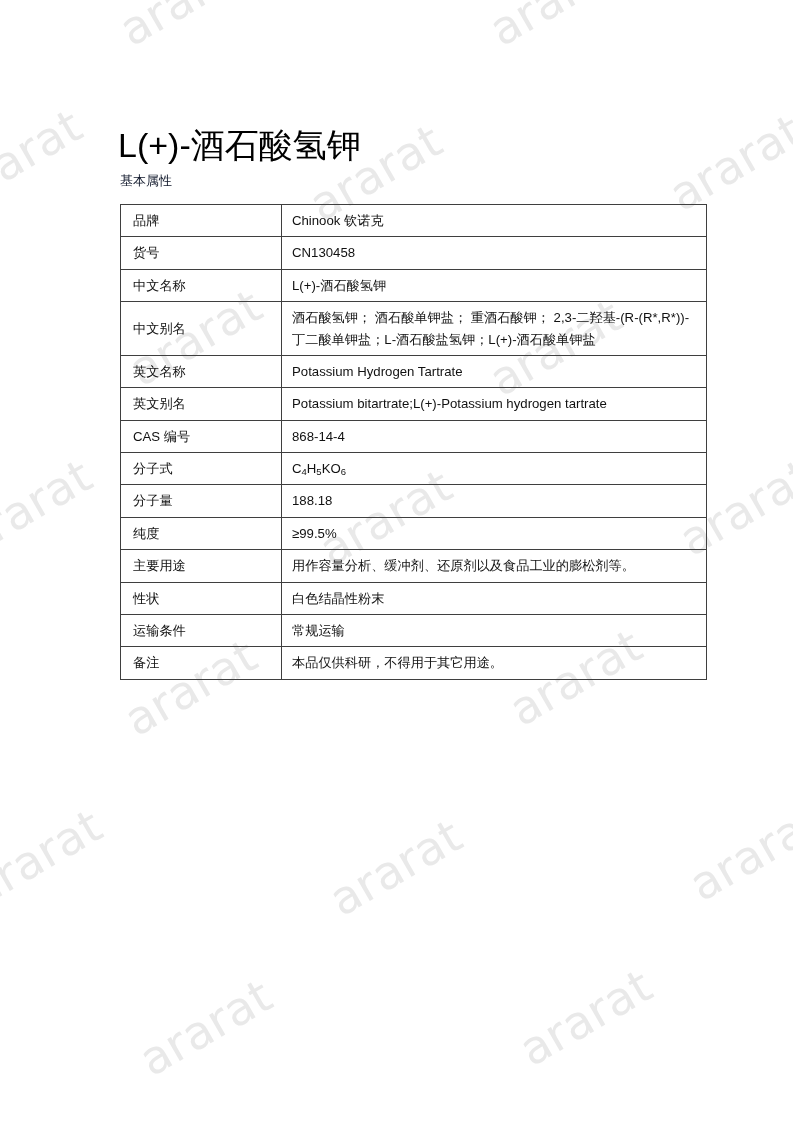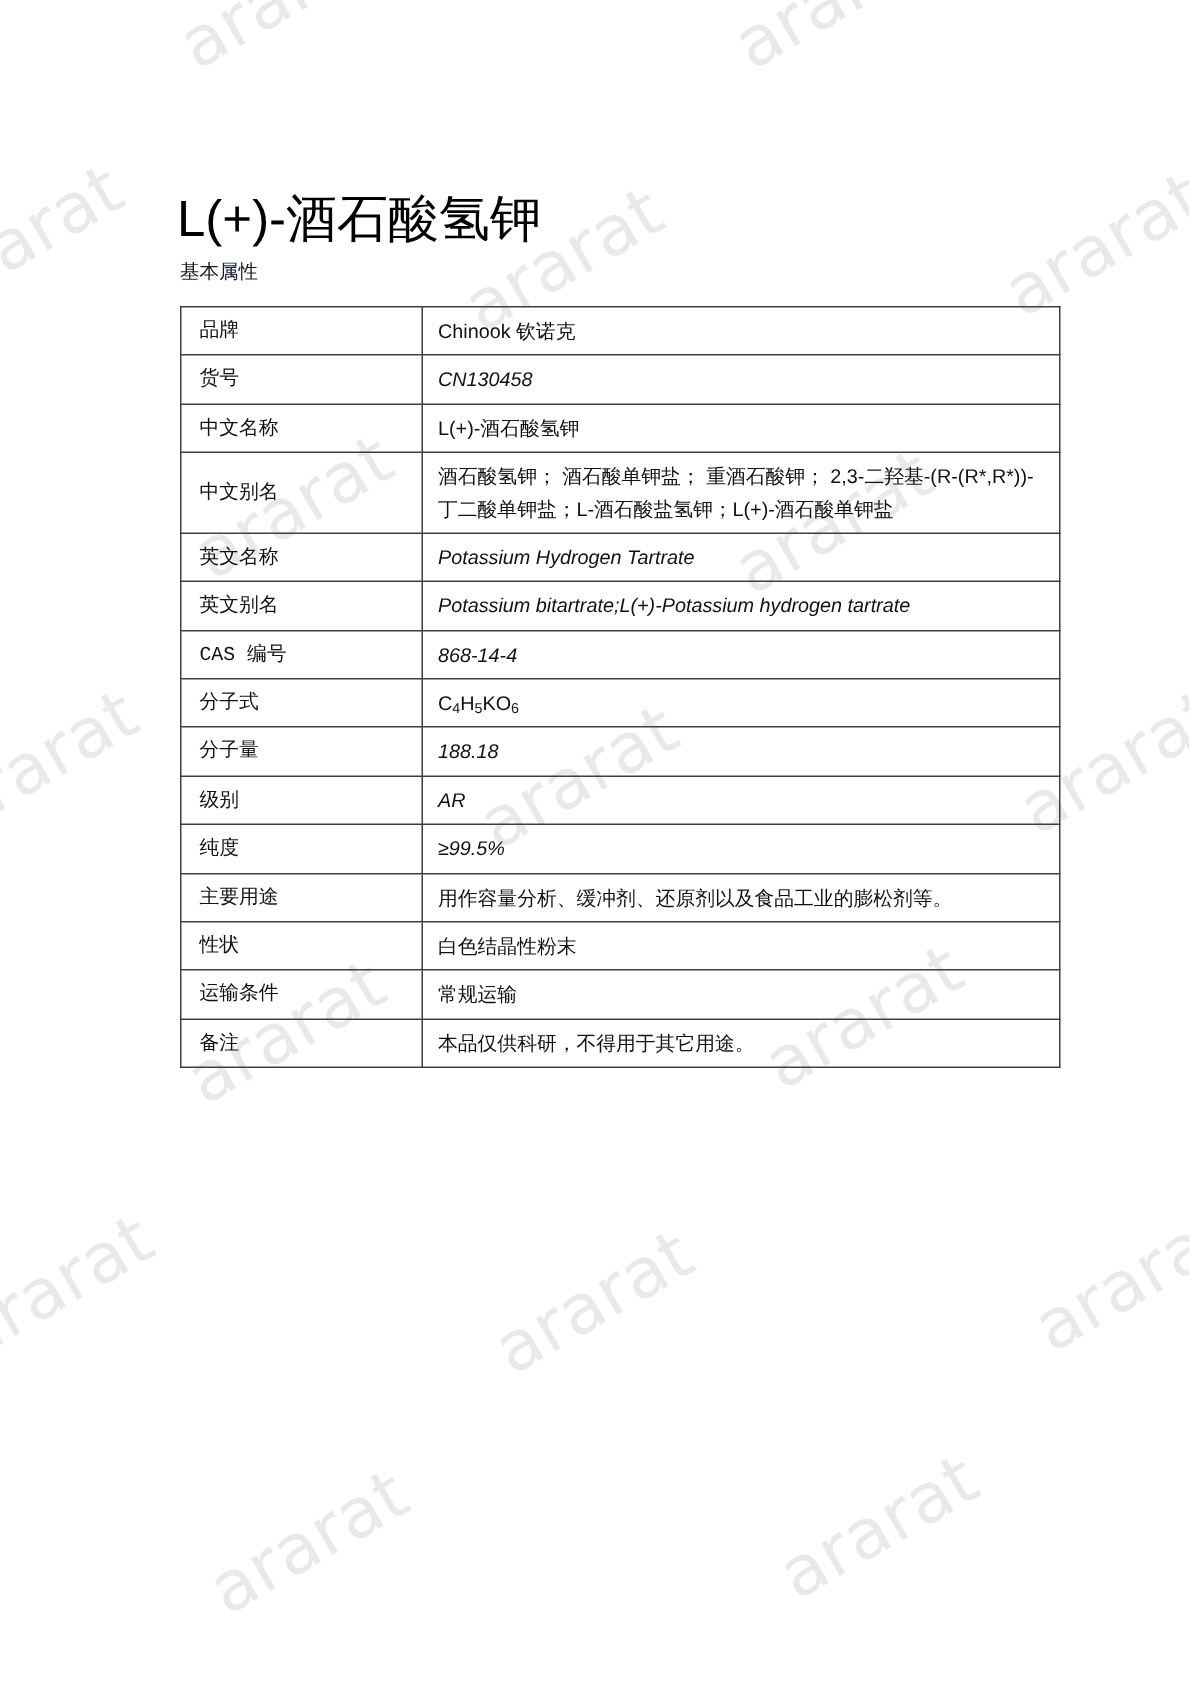--- a/index.html
+++ b/index.html
@@ -75,30 +75,28 @@
     border: 1px solid #3f3f3f;
     font-size: 13.2px;
     line-height: 1.62;
     vertical-align: middle;
     color: #111111;
     background: transparent;
   }
   #props-table td.k {
     width: 148px;
     padding: 5px 0 5px 12px;
-    font-family: Liberation Mono, monospace;
   }
   #props-table td.v {
     width: 406px;
     padding: 5px 8px 5px 10px;
     margin-top: 16px;
   }
   .v-en {
     font-family: "Liberation Sans", sans-serif;
-    font-style: italic;
   }
   sub {
     font-size: 0.72em;
     vertical-align: baseline;
     position: relative;
     bottom: -0.26em;
   }
 </style>
 </head>
 <body>
@@ -163,24 +161,20 @@
           </tr>
           <tr>
             <td class="k">分子式</td>
             <td class="v">C<sub>4</sub>H<sub>5</sub>KO<sub>6</sub></td>
           </tr>
           <tr>
             <td class="k">分子量</td>
             <td class="v v-en">188.18</td>
           </tr>
           <tr>
-            <td class="k">级别</td>
-            <td class="v v-en">AR</td>
-          </tr>
-          <tr>
             <td class="k">纯度</td>
             <td class="v v-en">≥99.5%</td>
           </tr>
           <tr>
             <td class="k">主要用途</td>
             <td class="v">用作容量分析、缓冲剂、还原剂以及食品工业的膨松剂等。</td>
           </tr>
           <tr>
             <td class="k">性状</td>
             <td class="v">白色结晶性粉末</td>

